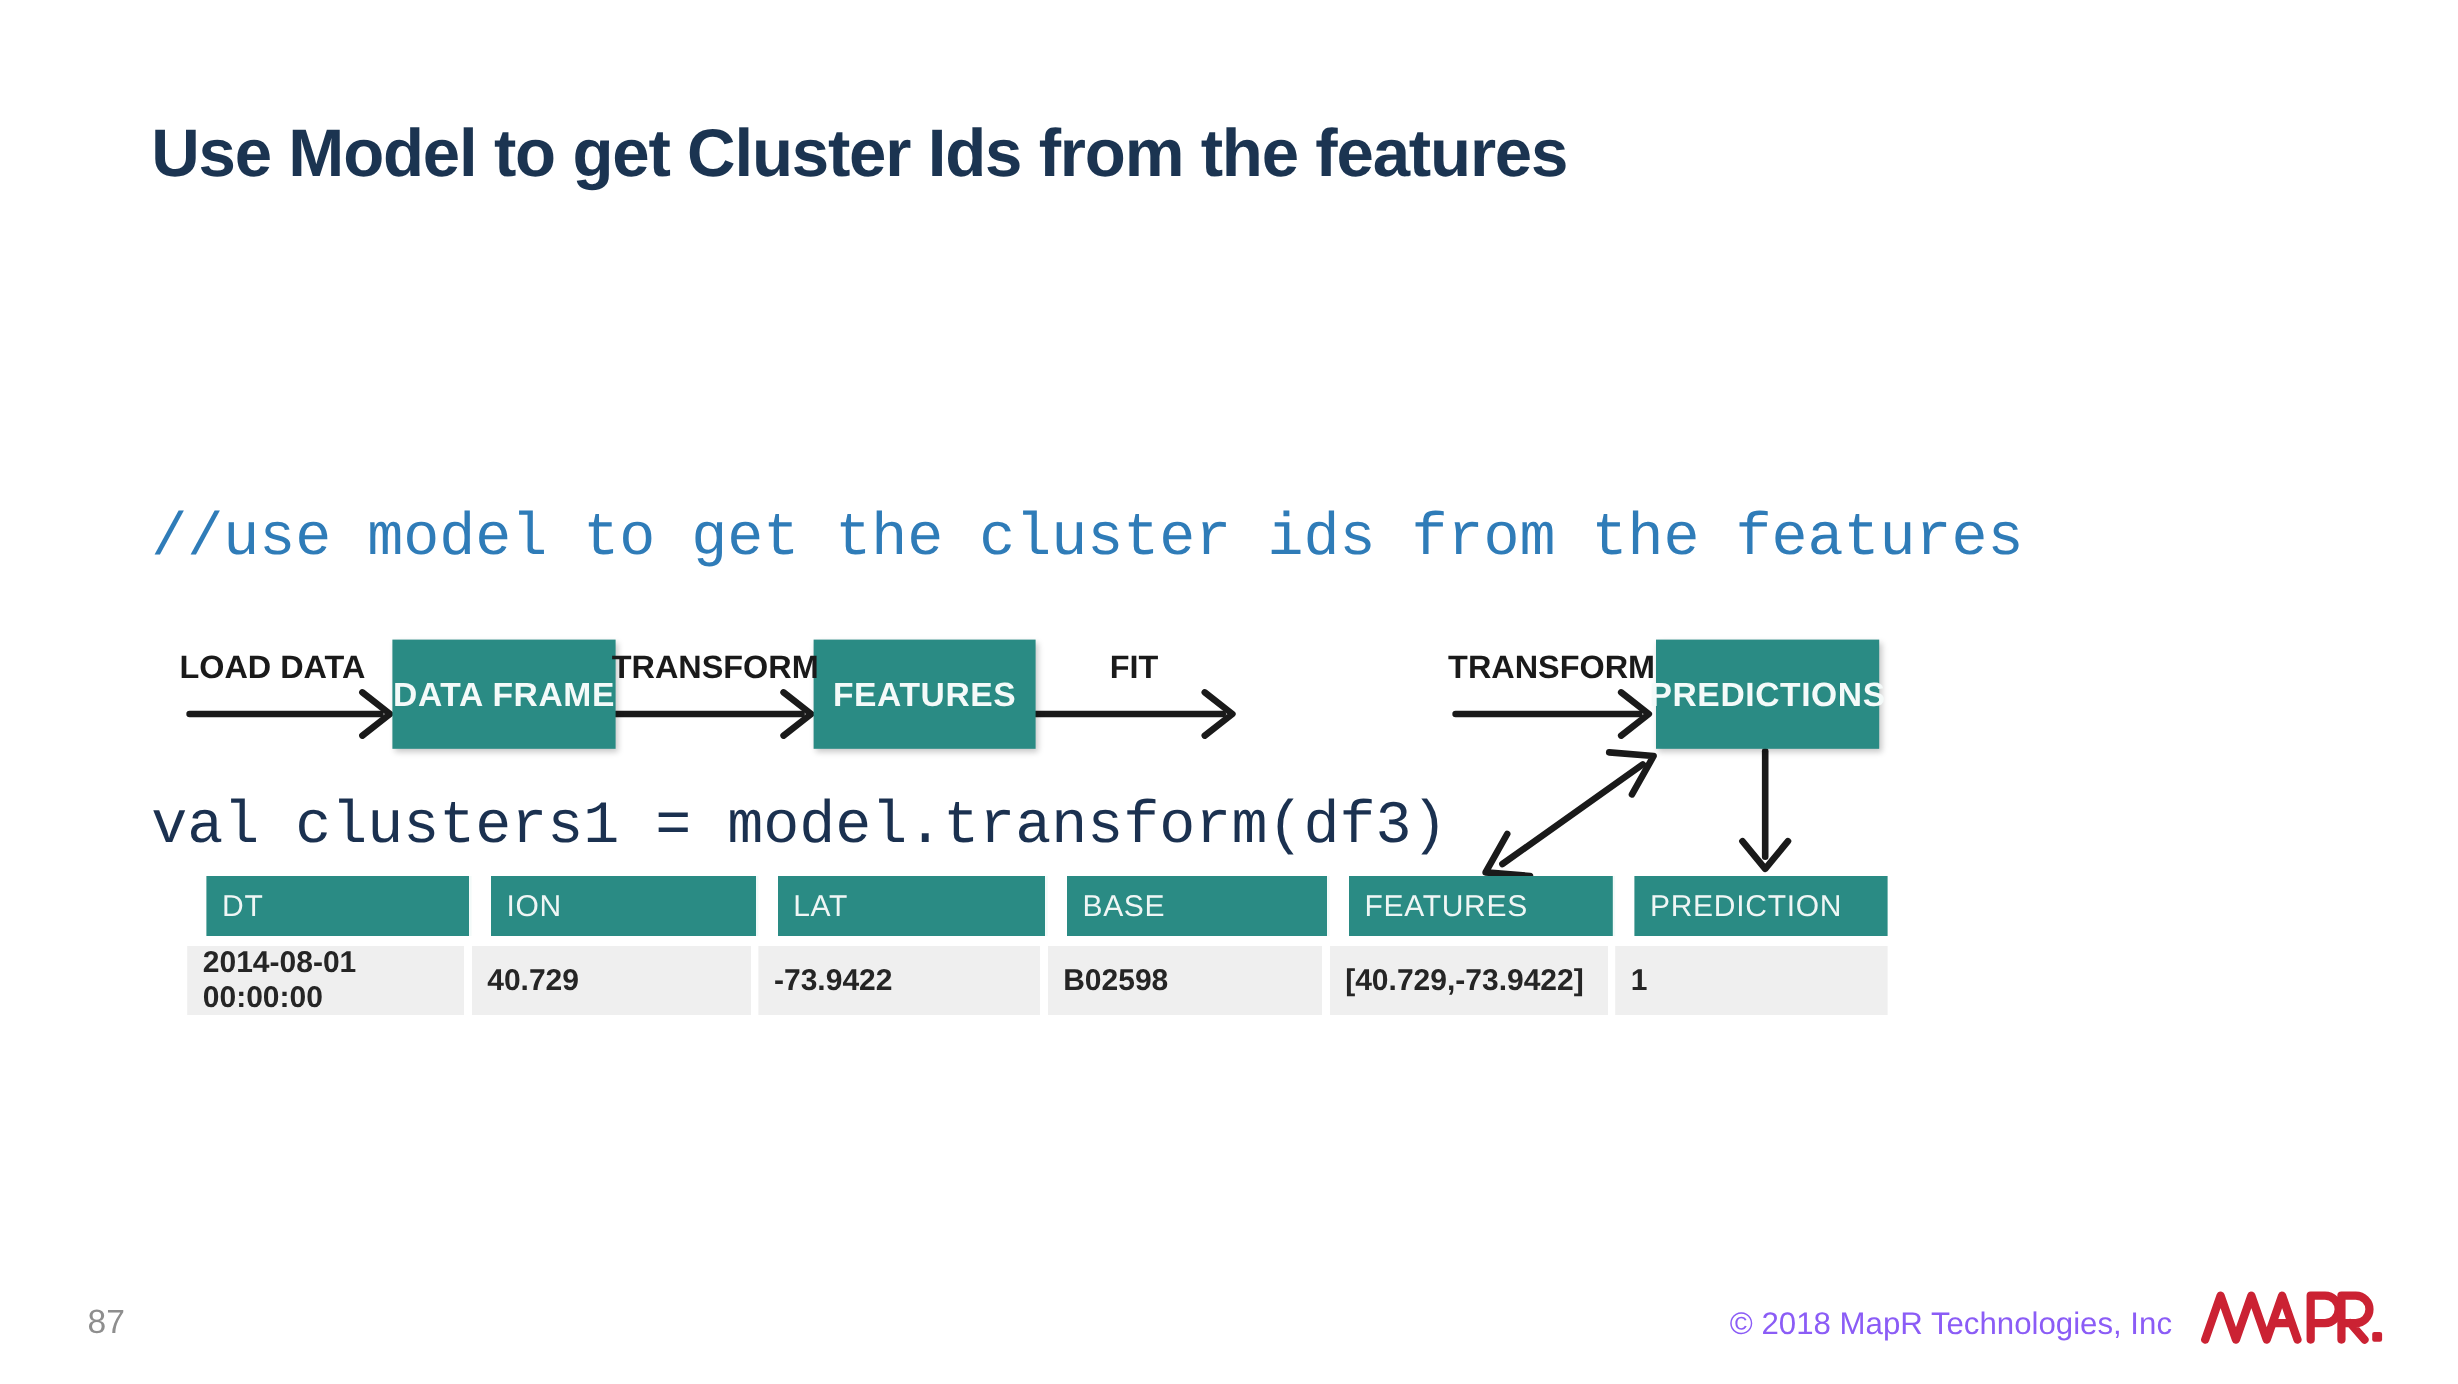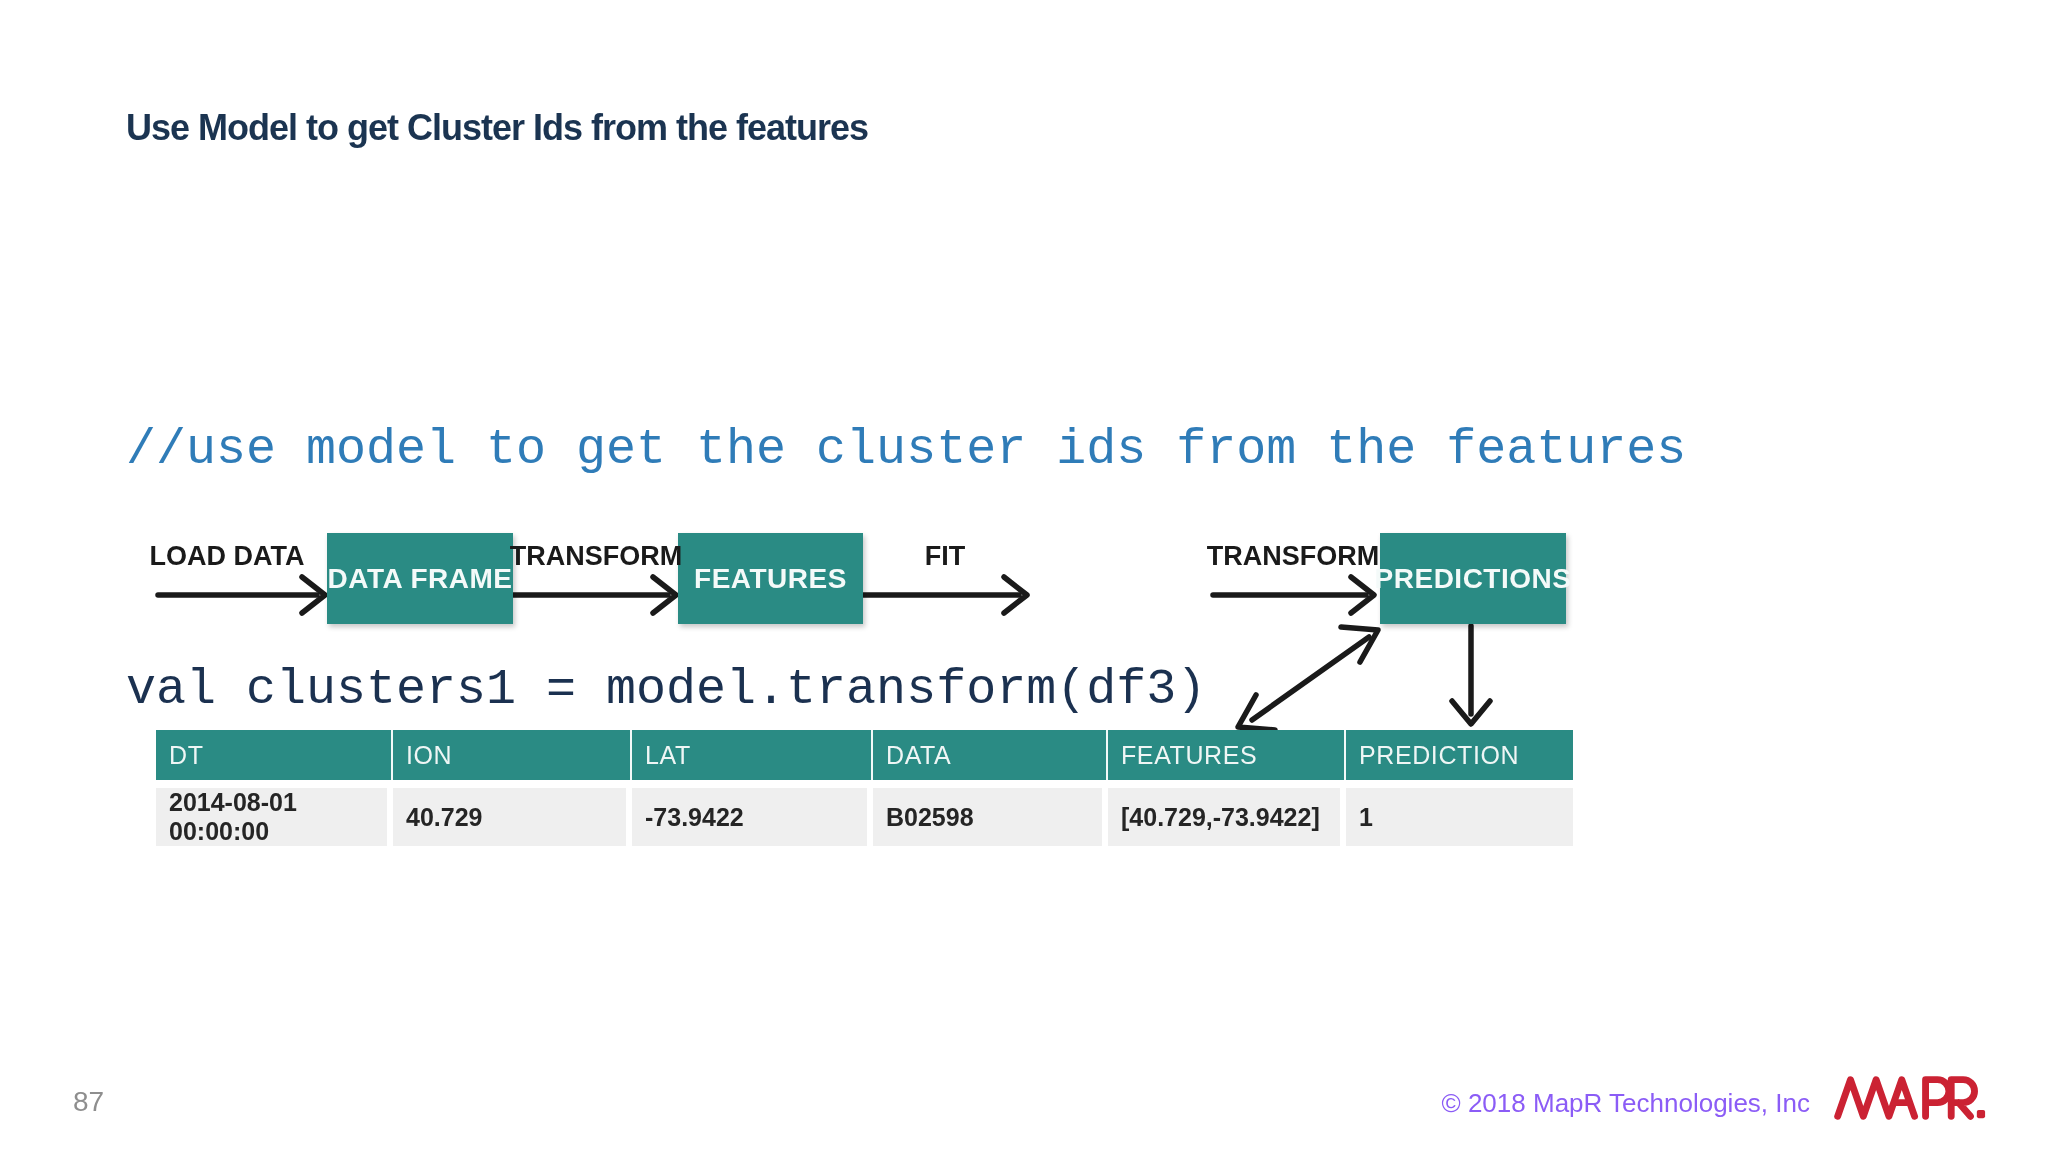--- a/index.html
+++ b/index.html
@@ -1,21 +1,21 @@
 <!DOCTYPE html>
 <html><head>
 <meta charset="utf-8">
 <style>
   * { margin:0; padding:0; box-sizing:border-box; }
   html,body { width:2048px; height:1153px; background:#ffffff; overflow:hidden;
               font-family:"Liberation Sans", sans-serif; }
   .slide { position:absolute; inset:0; background:#ffffff; }
 
   
-  .title { position:absolute; left:126px; top:100px; font-size:36px; line-height:56px;
+  .title { position:absolute; left:126px; top:100px; font-size:56px; line-height:56px;
            font-weight:700; letter-spacing:-1px; color:#1B3451; }
 
   
   .code { position:absolute; left:126px; top:250px; font-family:"Liberation Mono", monospace;
           font-size:50px; line-height:80px; white-space:pre; }
   .code-comment { color:#2F7CB8; }
   .code-stmt    { color:#1B3150; }
 
   
   .arrow-layer { position:absolute; left:0; top:0; width:2048px; height:1153px; pointer-events:none; }
@@ -30,21 +30,21 @@
   .flow-label { position:absolute; top:541px; transform:translateX(-50%);
                 font-size:27px; font-weight:700; color:#1A1A1A; letter-spacing:0px; white-space:nowrap; }
   .lbl-1 { left:227px; } .lbl-2 { left:596px; } .lbl-3 { left:945px; } .lbl-4 { left:1293px; }
 
   
   .dtable { position:absolute; left:156px; top:730px; width:1417px; }
   .thead, .trow { display:grid; grid-template-columns:237px 239px 241px 235px 238px 227px; }
   .thead { height:50px; }
   .th { background:#2A8B84; color:#EFF6F5; font-size:25px; font-weight:400; letter-spacing:0.6px;
         display:flex; align-items:center; padding-left:13px;
-        border-right:2px solid #F3FAF9; background-clip:padding-box; }
+        border-right:2px solid #F3FAF9; background-clip:padding-box;margin-left:16px; }
   .th:last-child { border-right:none;text-align:center; }
   .trow { height:44px; margin-top:8px; }
   .td { background:#EFEFEF; color:#252525; font-size:25px; font-weight:700;
         display:flex; align-items:center; padding-left:13px;
         border-right:6px solid #ffffff; background-clip:padding-box; }
   .td:last-child { border-right:none; }
 
   
   .page-num  { position:absolute; left:73px;  top:1086px; font-size:28px; color:#8E8E8E; }
   .copyright { position:absolute; right:238px; top:1088px; font-size:26px; color:#8b5cf6; }
@@ -97,21 +97,21 @@
   <div class="flow-label lbl-1">LOAD DATA</div>
   <div class="flow-label lbl-2">TRANSFORM</div>
   <div class="flow-label lbl-3">FIT</div>
   <div class="flow-label lbl-4">TRANSFORM</div>
 
   <div class="dtable">
     <div class="thead">
       <div class="th">DT</div>
       <div class="th">ION</div>
       <div class="th">LAT</div>
-      <div class="th">DATA</div>
+      <div class="th">BASE</div>
       <div class="th">FEATURES</div>
       <div class="th">PREDICTION</div>
     </div>
     <div class="trow">
       <div class="td">2014-08-01 00:00:00</div>
       <div class="td">40.729</div>
       <div class="td">-73.9422</div>
       <div class="td">B02598</div>
       <div class="td">[40.729,-73.9422]</div>
       <div class="td">1</div>

